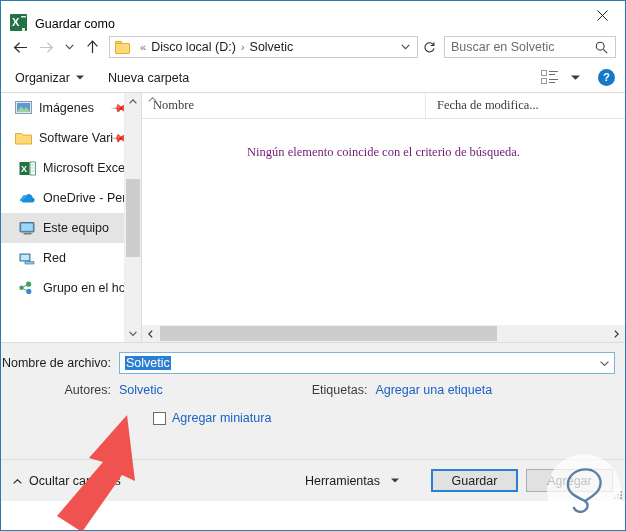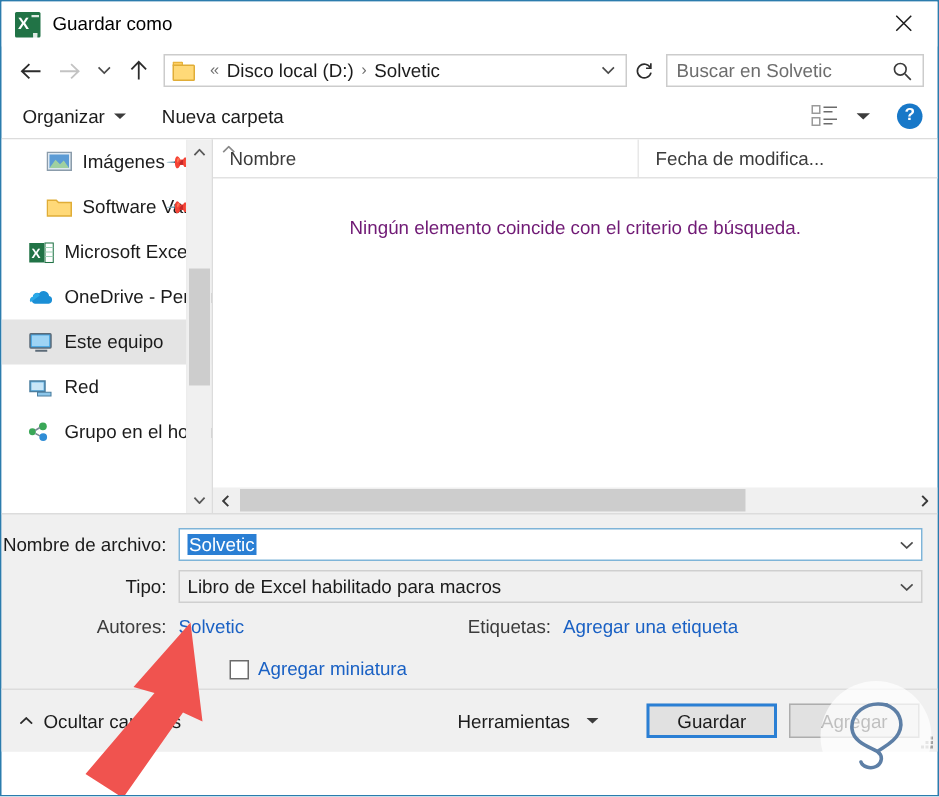--- a/index.html
+++ b/index.html
@@ -18,21 +18,21 @@
     box-sizing: border-box;
     border: 1px solid #2b7cad;
     background: #ffffff;
     overflow: hidden;
   }
 
   
   .titlebar {
     height: 30px;
     display: flex;
-    align-items: center;
+    align-items: flex-end;
     background: #ffffff;
     position: relative;
   }
   .title-icon {
     width: 17px;
     height: 17px;
     margin-left: 9px;
     margin-right: 8px;
     background: #217346;
     border-radius: 1px;
@@ -261,21 +261,21 @@
     height: 30px;
     display: flex;
     align-items: center;
     padding-left: 18px;
     font-size: 12.5px;
     color: #1b1b1b;
     white-space: nowrap;
     position: relative;
     box-sizing: border-box;
   }
-  .sb-item.indent { padding-left: 30px; }
+  .sb-item.indent { padding-left: 14px; }
   .sb-item.selected { background: #e4e4e4; }
   .sb-ico {
     width: 17px;
     height: 15px;
     margin-right: 7px;
     flex: none;
     position: relative;
   }
   .sb-label { overflow: hidden; text-overflow: clip; }
   .pin {
@@ -316,20 +316,21 @@
     background: #cdcdcd;
   }
 
   .listpane {
     flex: 1;
     position: relative;
     border-left: 1px solid #dcdcdc;
     display: flex;
     flex-direction: column;
     min-width: 0;
+    font-family: Liberation Serif, serif;
   }
   .col-head {
     height: 25px;
     display: flex;
     align-items: center;
     border-bottom: 1px solid #e2e2e2;
     background: #ffffff;
     font-size: 12.5px;
     color: #3c3c3c;
     position: relative;
@@ -819,31 +820,20 @@
       <div class="fcombo">
         <div class="fval"><span class="sel">Solvetic</span></div>
         <div class="combo-caret">
           <svg width="9" height="5" viewBox="0 0 9 5">
             <path d="M0.6 0.6 L4.5 4.3 L8.4 0.6" stroke="#4c4c4c" stroke-width="1.1" fill="none"></path>
           </svg>
         </div>
       </div>
     </div>
 
-    <div class="frow">
-      <div class="flabel">Tipo:</div>
-      <div class="fcombo grey">
-        <div class="fval">Libro de Excel habilitado para macros</div>
-        <div class="combo-caret">
-          <svg width="9" height="5" viewBox="0 0 9 5">
-            <path d="M0.6 0.6 L4.5 4.3 L8.4 0.6" stroke="#4c4c4c" stroke-width="1.1" fill="none"></path>
-          </svg>
-        </div>
-      </div>
-    </div>
 
     <div class="meta-row">
       <div class="meta-label">Autores:</div>
       <div class="meta-link">Solvetic</div>
       <div class="meta-label2">Etiquetas:</div>
       <div class="meta-link">Agregar una etiqueta</div>
     </div>
 
     <div class="check-row">
       <div class="checkbox"></div>

